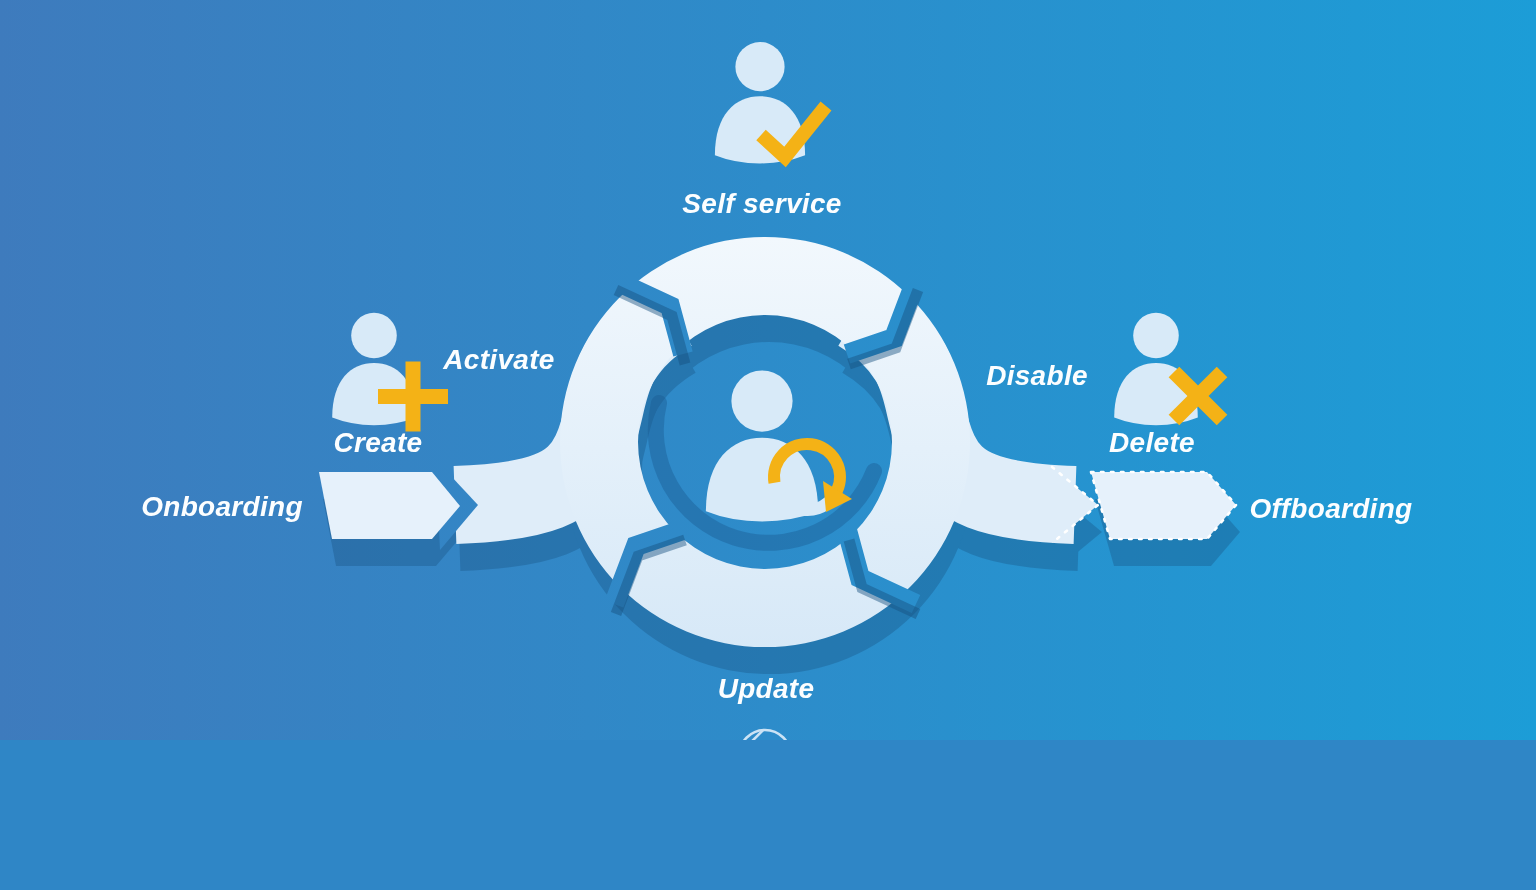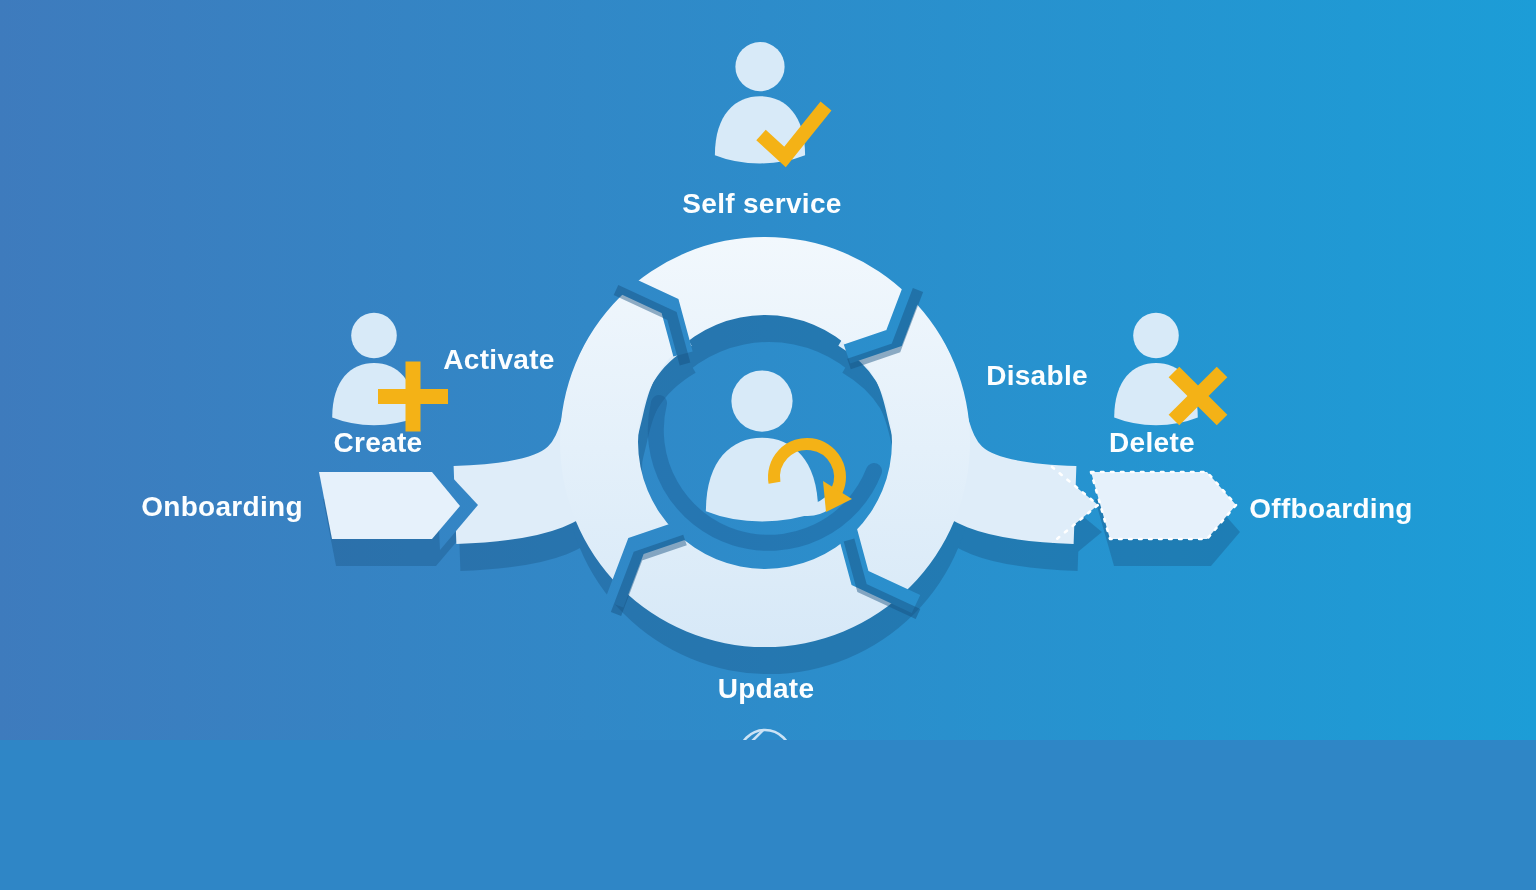--- a/index.html
+++ b/index.html
@@ -1,16 +1,16 @@
 <!DOCTYPE html>
 <html><head>
 <meta charset="utf-8">
 <style>
   html,body{margin:0;padding:0;background:#2f86c6;}
-  .stage{width:1536px;height:740px;overflow:hidden;}
+  .stage{width:1536px;height:740px;overflow:hidden;font-style:italic;}
   svg{display:block;}
   .lbl{font-family:"Liberation Sans","DejaVu Sans",sans-serif;
        font-weight:bold;font-size:28px;fill:#FCFEFF;letter-spacing:0.3px;}
   .sw{fill:none;stroke:#DFEDF9;stroke-width:78;}
   .carve{fill:none;stroke-width:20;stroke-linejoin:miter;}
   .gapshadow{fill:none;stroke:#17507F;stroke-width:11;opacity:.45;}
   .dash{stroke:#FFFFFF;stroke-width:2.6;stroke-dasharray:2.5 7.5;
         stroke-linecap:round;stroke-linejoin:round;}
 </style>
 </head>

